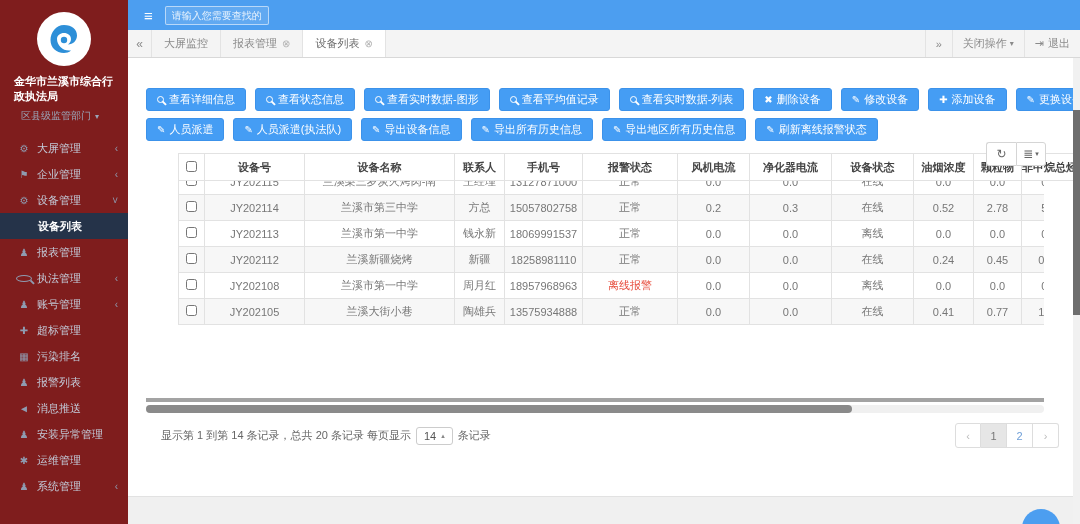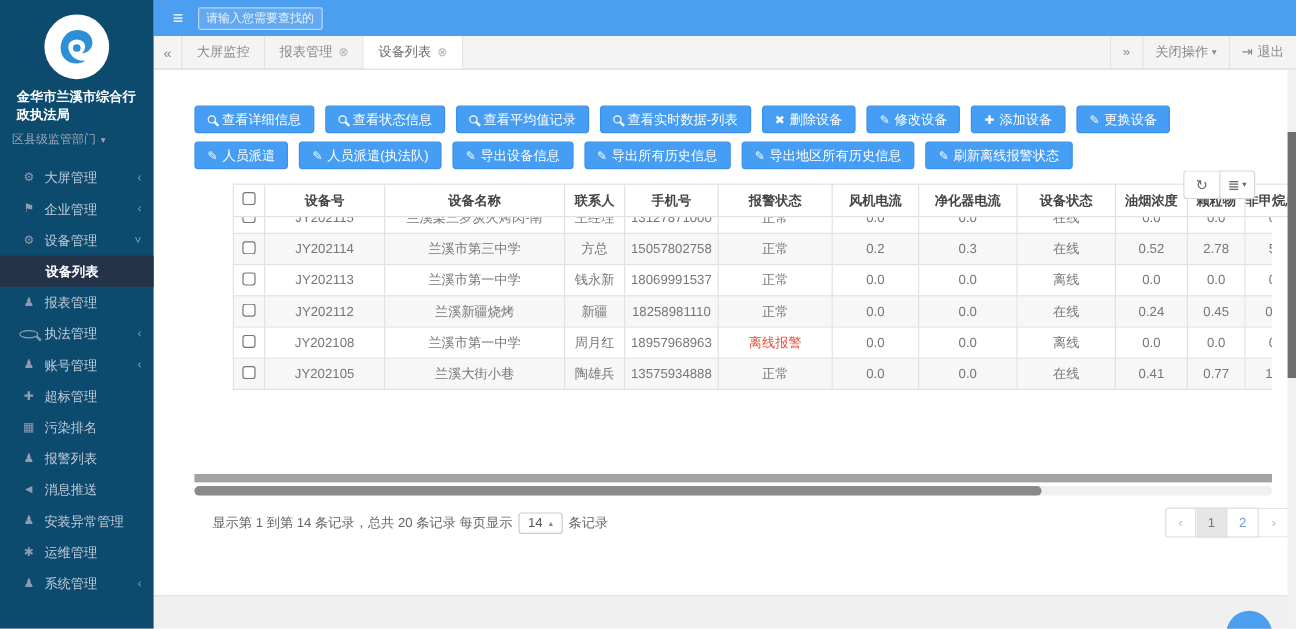--- a/index.html
+++ b/index.html
@@ -1,24 +1,24 @@
 <!DOCTYPE html>
 <html><head>
 <meta charset="utf-8">
 <style>
   * { margin:0; padding:0; box-sizing:border-box; }
   html,body { width:1080px; height:524px; font-family:"Liberation Sans", sans-serif; background:#fff; overflow:hidden; }
   body { position:relative; }
 
   
-  .sidebar { position:absolute; left:0; top:0; width:128px; height:524px; background:#0c4a6e; z-index:5; }
+  .sidebar { position:absolute; left:0; top:0; width:128px; height:524px; background:#7f1d1d; z-index:5; }
   .logo-wrap { text-align:center; padding-top:12px; }
   .logo-circle { width:54px; height:54px; border-radius:50%; background:#fff; display:inline-flex; align-items:center; justify-content:center; }
   .org-name { color:#fff; font-size:11px; font-weight:bold; line-height:15px; padding:8px 12px 0 14px; }
-  .dept { color:#9aa5b8; font-size:10px; padding:5px 12px 0 10px; }
+  .dept { color:#9aa5b8; font-size:10px; padding:5px 12px 0 21px; }
   .dept .caret { font-size:8px; margin-left:4px; }
   .menu { margin-top:12px; }
   .menu-item { height:26px; display:flex; align-items:center; padding:0 10px 0 16px; color:#c3cbd9; font-size:11px; cursor:pointer; }
   .menu-item .mi-icon { width:16px; color:#8f9bb0; font-size:10px; display:inline-block; text-align:center; margin-right:5px; flex:none; }
   .menu-item .mi-label { flex:1; white-space:nowrap; overflow:hidden; }
   .menu-item .mi-caret { color:#8f9bb0; font-size:10px; }
   .menu-sub-item { height:26px; display:flex; align-items:center; padding-left:38px; color:#fff; font-size:11px; font-weight:bold; cursor:pointer; }
   .menu-sub-item.active { background:#253349; }
 
   
@@ -34,41 +34,41 @@
   .tab { display:flex; align-items:center; padding:0 12px; font-size:11px; color:#8a8a8a; border-right:1px solid #e3e3e3; cursor:pointer; }
   .tab.active { background:#fff; color:#6b6b6b; }
   .tab .tab-close { margin-left:5px; font-size:10px; color:#b3b3b3; cursor:pointer; }
   .tab-spacer { flex:1; }
   .tab-right { display:flex; align-items:center; }
   .tab-right .tr-item { display:flex; align-items:center; color:#8a8a8a; font-size:11px; padding:0 10px; border-left:1px solid #e3e3e3; height:100%; cursor:pointer; }
   .tab-right .tr-icon { margin-right:4px; font-size:11px; }
   .tab-right .caret { font-size:8px; margin-left:3px; }
 
   
-  .main { position:absolute; left:140px; top:58px; right:0; height:438px; background:#fff; overflow:hidden; }
+  .main { position:absolute; left:124px; top:58px; right:0; height:438px; background:#fff; overflow:hidden; }
   .content { padding:30px 30px 0 22px; position:relative; }
   .btn-row { display:flex; flex-wrap:nowrap; margin-bottom:7px; }
   .btn-blue { background:#459df4; color:#fff; border:1px solid #3c92ea; border-radius:3px; font-size:11px; height:23px; padding:0 10px; margin-right:9px; display:inline-flex; align-items:center; cursor:pointer; white-space:nowrap; font-family:"Liberation Sans", sans-serif; }
   .btn-blue .uic { margin-right:4px; font-size:10px; }
   .ic-search { display:inline-block; width:7px; height:7px; border:1.5px solid currentColor; border-radius:50%; position:relative; margin-right:5px; flex:none; }
   .ic-search::after { content:""; position:absolute; width:4.5px; height:1.5px; background:currentColor; transform:rotate(45deg); right:-3.5px; bottom:-1.5px; }
 
   .table-tools { position:absolute; right:34px; top:84px; display:flex; }
   .tool-btn { width:30px; height:24px; border:1px solid #d5d5d5; background:#fff; color:#666; font-size:12px; display:flex; align-items:center; justify-content:center; cursor:pointer; }
   .tool-btn:first-child { border-radius:3px 0 0 3px; border-right:none; }
   .tool-btn:last-child { border-radius:0 3px 3px 0; }
   .tool-btn .caret { font-size:7px; margin-left:2px; }
 
   
   .tbl { margin:12px 0 0 0; width:898px; }
   table { border-collapse:collapse; table-layout:fixed; width:898px;margin-left:32px; }
   th, td { border:1px solid #e2e2e2; font-size:11px; text-align:center; overflow:hidden; white-space:nowrap; }
   th { height:27px; color:#444; font-weight:bold; background:#fff; }
   td { height:26px; color:#777; }
-  .tbl-body { height:221px; overflow:hidden; border-bottom:7px solid #a3a3a3; }
+  .tbl-body { height:221px; overflow:hidden; border-bottom:4px solid #a3a3a3; }
   .tbl-body table { margin-top:-13px; }
   .tbl-body tr:nth-child(even) td { background:#f7f7f7; }
   td.alert { color:#e74c3c; }
   input[type="checkbox"] { width:11px; height:11px; cursor:pointer; }
 
   .hscroll { width:898px; height:8px; background:#f0f0f0; border-radius:4px; margin-top:3px; position:relative; }
   .hscroll .thumb { position:absolute; left:0; top:0; width:706px; height:8px; background:#8a8a8a; border-radius:4px; cursor:pointer; }
 
   .footer-row { display:flex; align-items:center; justify-content:space-between; margin-top:10px; width:898px;margin-left:15px; }
   .pg-summary { font-size:11px; color:#666; display:flex; align-items:center; }
@@ -208,20 +208,24 @@
 <div class="main">
   <div class="content">
     <div class="btn-row" id="btn-row-1">
         <button class="btn-blue">
           <span class="ic-search"></span>
           <span>查看详细信息</span>
         </button>
         <button class="btn-blue">
           <span class="ic-search"></span>
           <span>查看状态信息</span>
+        </button>
+        <button class="btn-blue">
+          <span class="ic-search"></span>
+          <span>查看实时数据-图形</span>
         </button>
         <button class="btn-blue">
           <span class="ic-search"></span>
           <span>查看平均值记录</span>
         </button>
         <button class="btn-blue">
           <span class="ic-search"></span>
           <span>查看实时数据-列表</span>
         </button>
         <button class="btn-blue">

